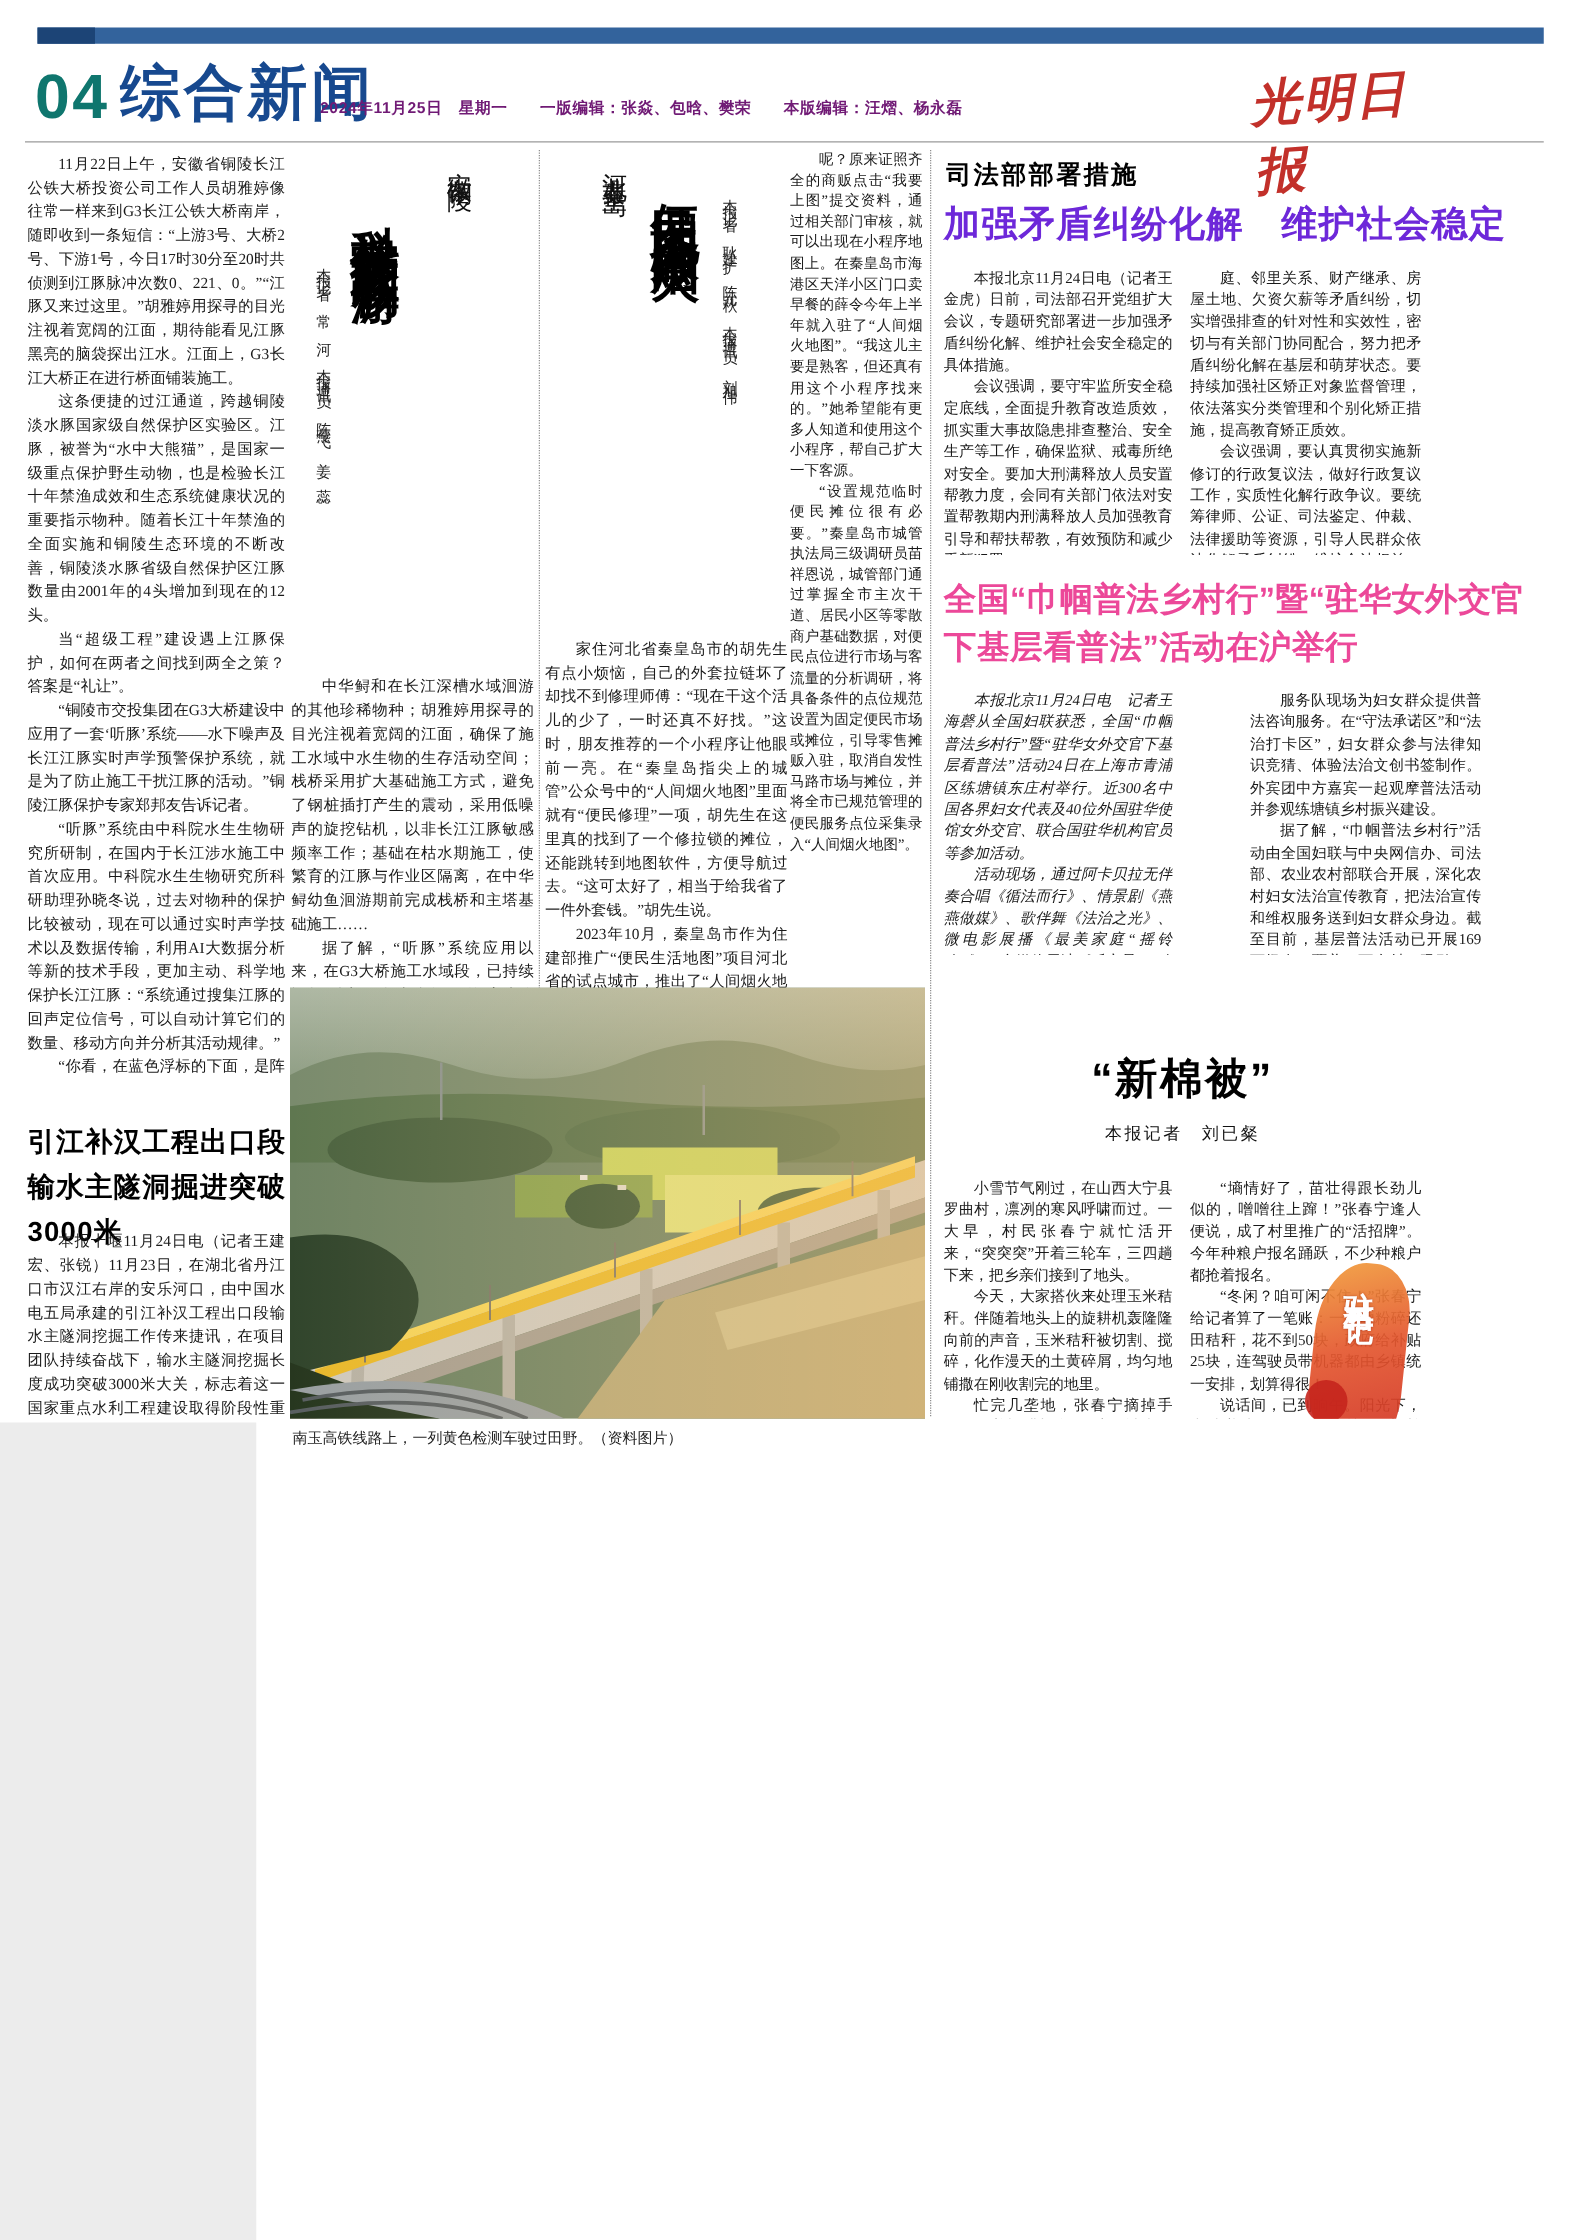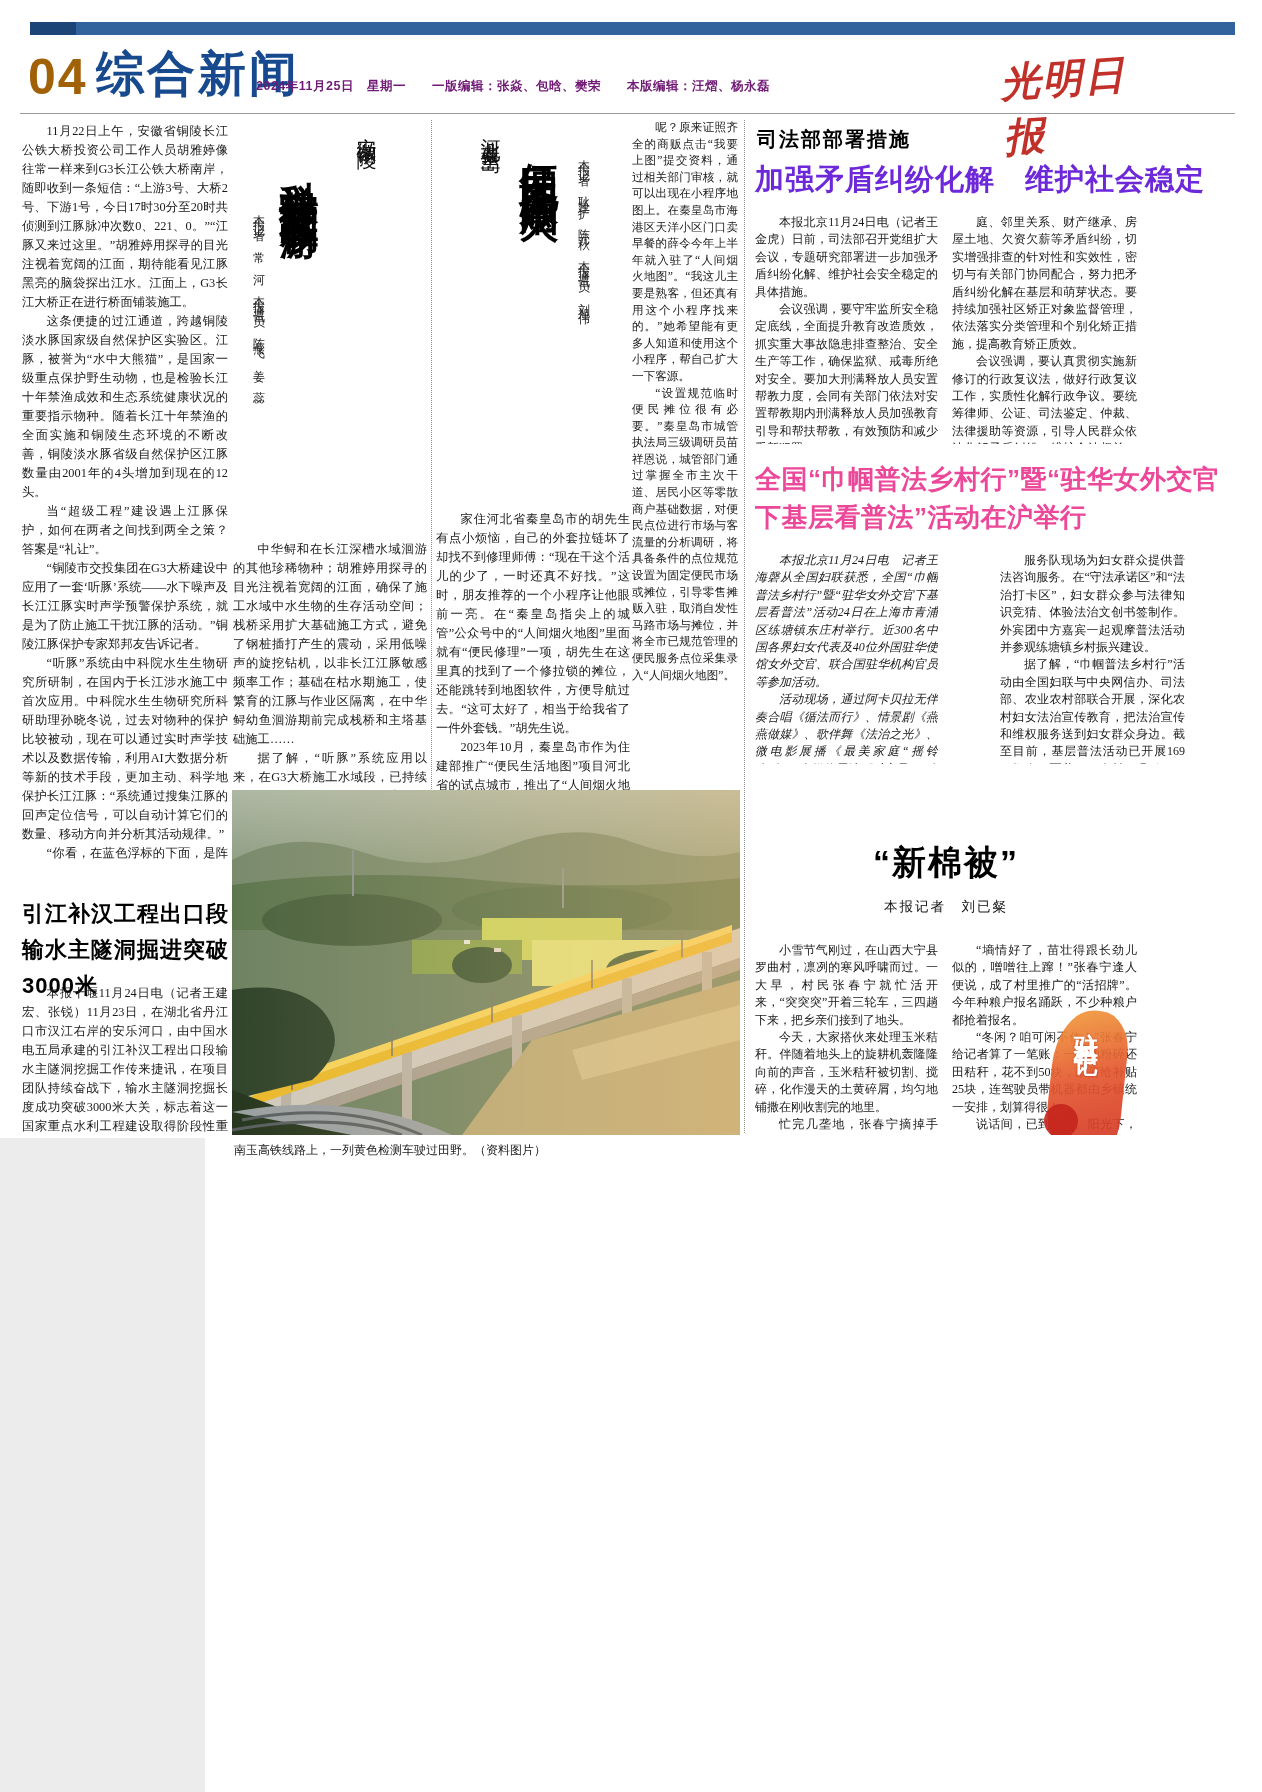--- a/index.html
+++ b/index.html
@@ -5,21 +5,21 @@
   * { margin:0; padding:0; box-sizing:border-box; }
   html,body { background:#fff; }
   body { width:1262px; height:1792px; position:relative; font-family:"Liberation Serif", serif; color:#1a1a1a; }
   #page { position:absolute; inset:0; width:1262px; height:1792px; background:#fff; overflow:hidden; }
 
   .abs { position:absolute; }
 
   
   .topbar { left:30px; top:22px; width:1205px; height:13px; background:#33639c; }
   .topbar-cap { left:30px; top:22px; width:46px; height:13px; background:#1c4476; }
-  .pagenum { left:28px; top:48px; font:700 50px "Liberation Sans", sans-serif; color:#a16207; letter-spacing:2px; }
+  .pagenum { left:28px; top:48px; font:700 50px "Liberation Sans", sans-serif; color:#0f766e; letter-spacing:2px; }
   .section-title { left:96px; top:42px; font:900 48px "Liberation Sans", sans-serif; color:#17498f; letter-spacing:3px; }
   .dateline { left:256px; top:78px; font:700 12.5px "Liberation Sans", sans-serif; color:#701a75; letter-spacing:.5px; }
   .masthead { left:1002px; top:50px; width:160px; font:900 italic 40px "DejaVu Serif", serif; color:#c2302a; transform:rotate(-4deg); letter-spacing:2px; }
   .header-rule { left:20px; top:113px; width:1215px; height:1px; background:#9a9a9a; }
 
   
   .bodycol { font-size:12.3px; line-height:19px; text-align:justify; overflow:hidden; color:#191919; }
   .bodycol p { text-indent:2em; }
   .bodycol-sm { font-size:11.6px; line-height:16.6px; }
   .rcol { font-size:12px; line-height:17.4px; }

